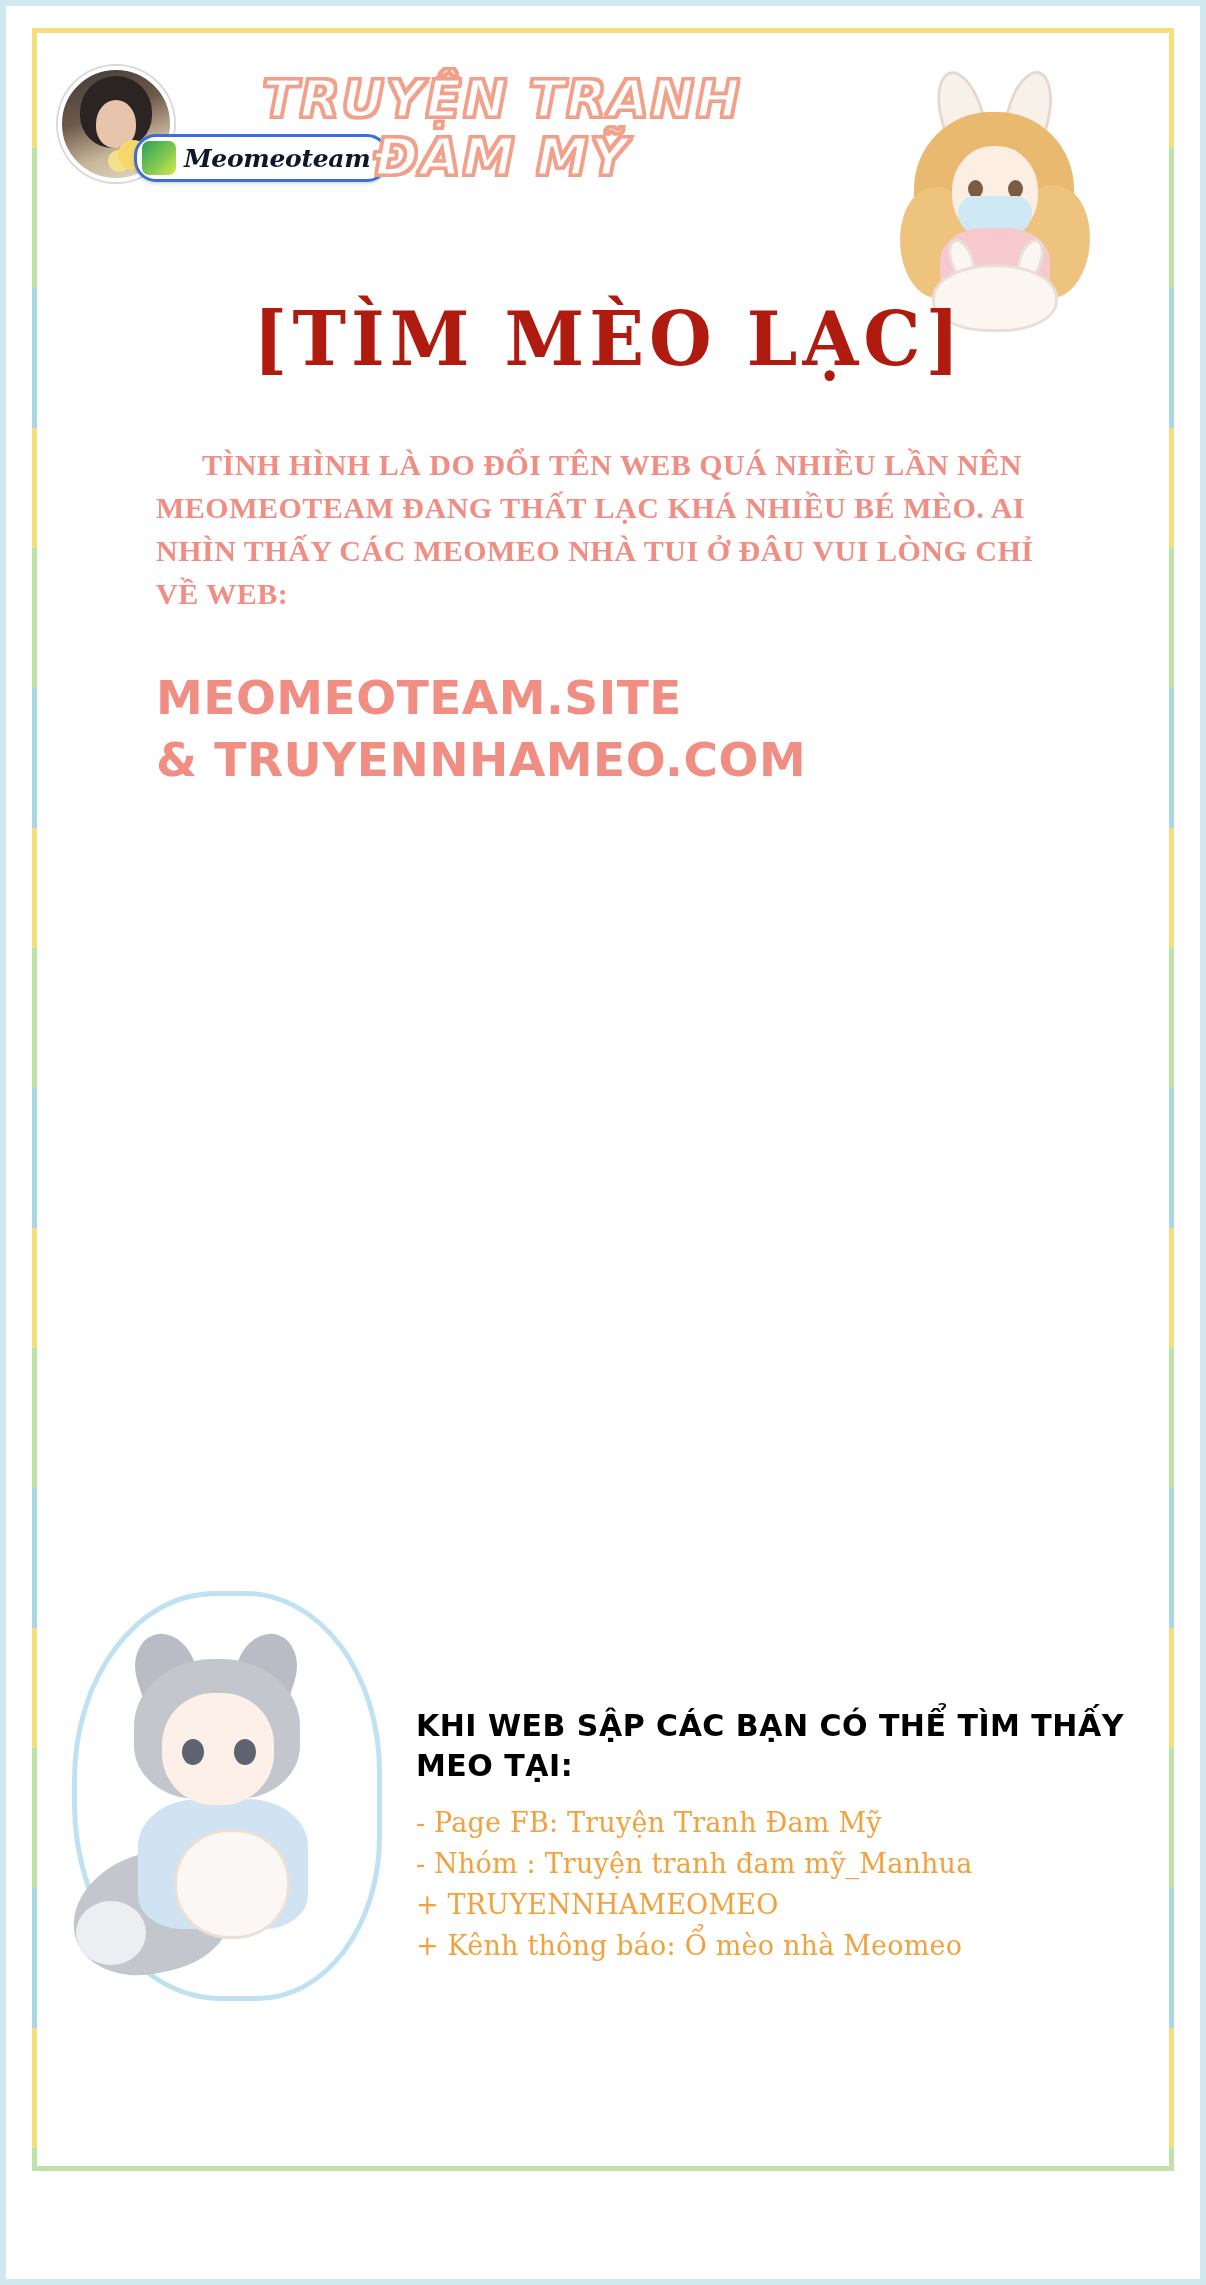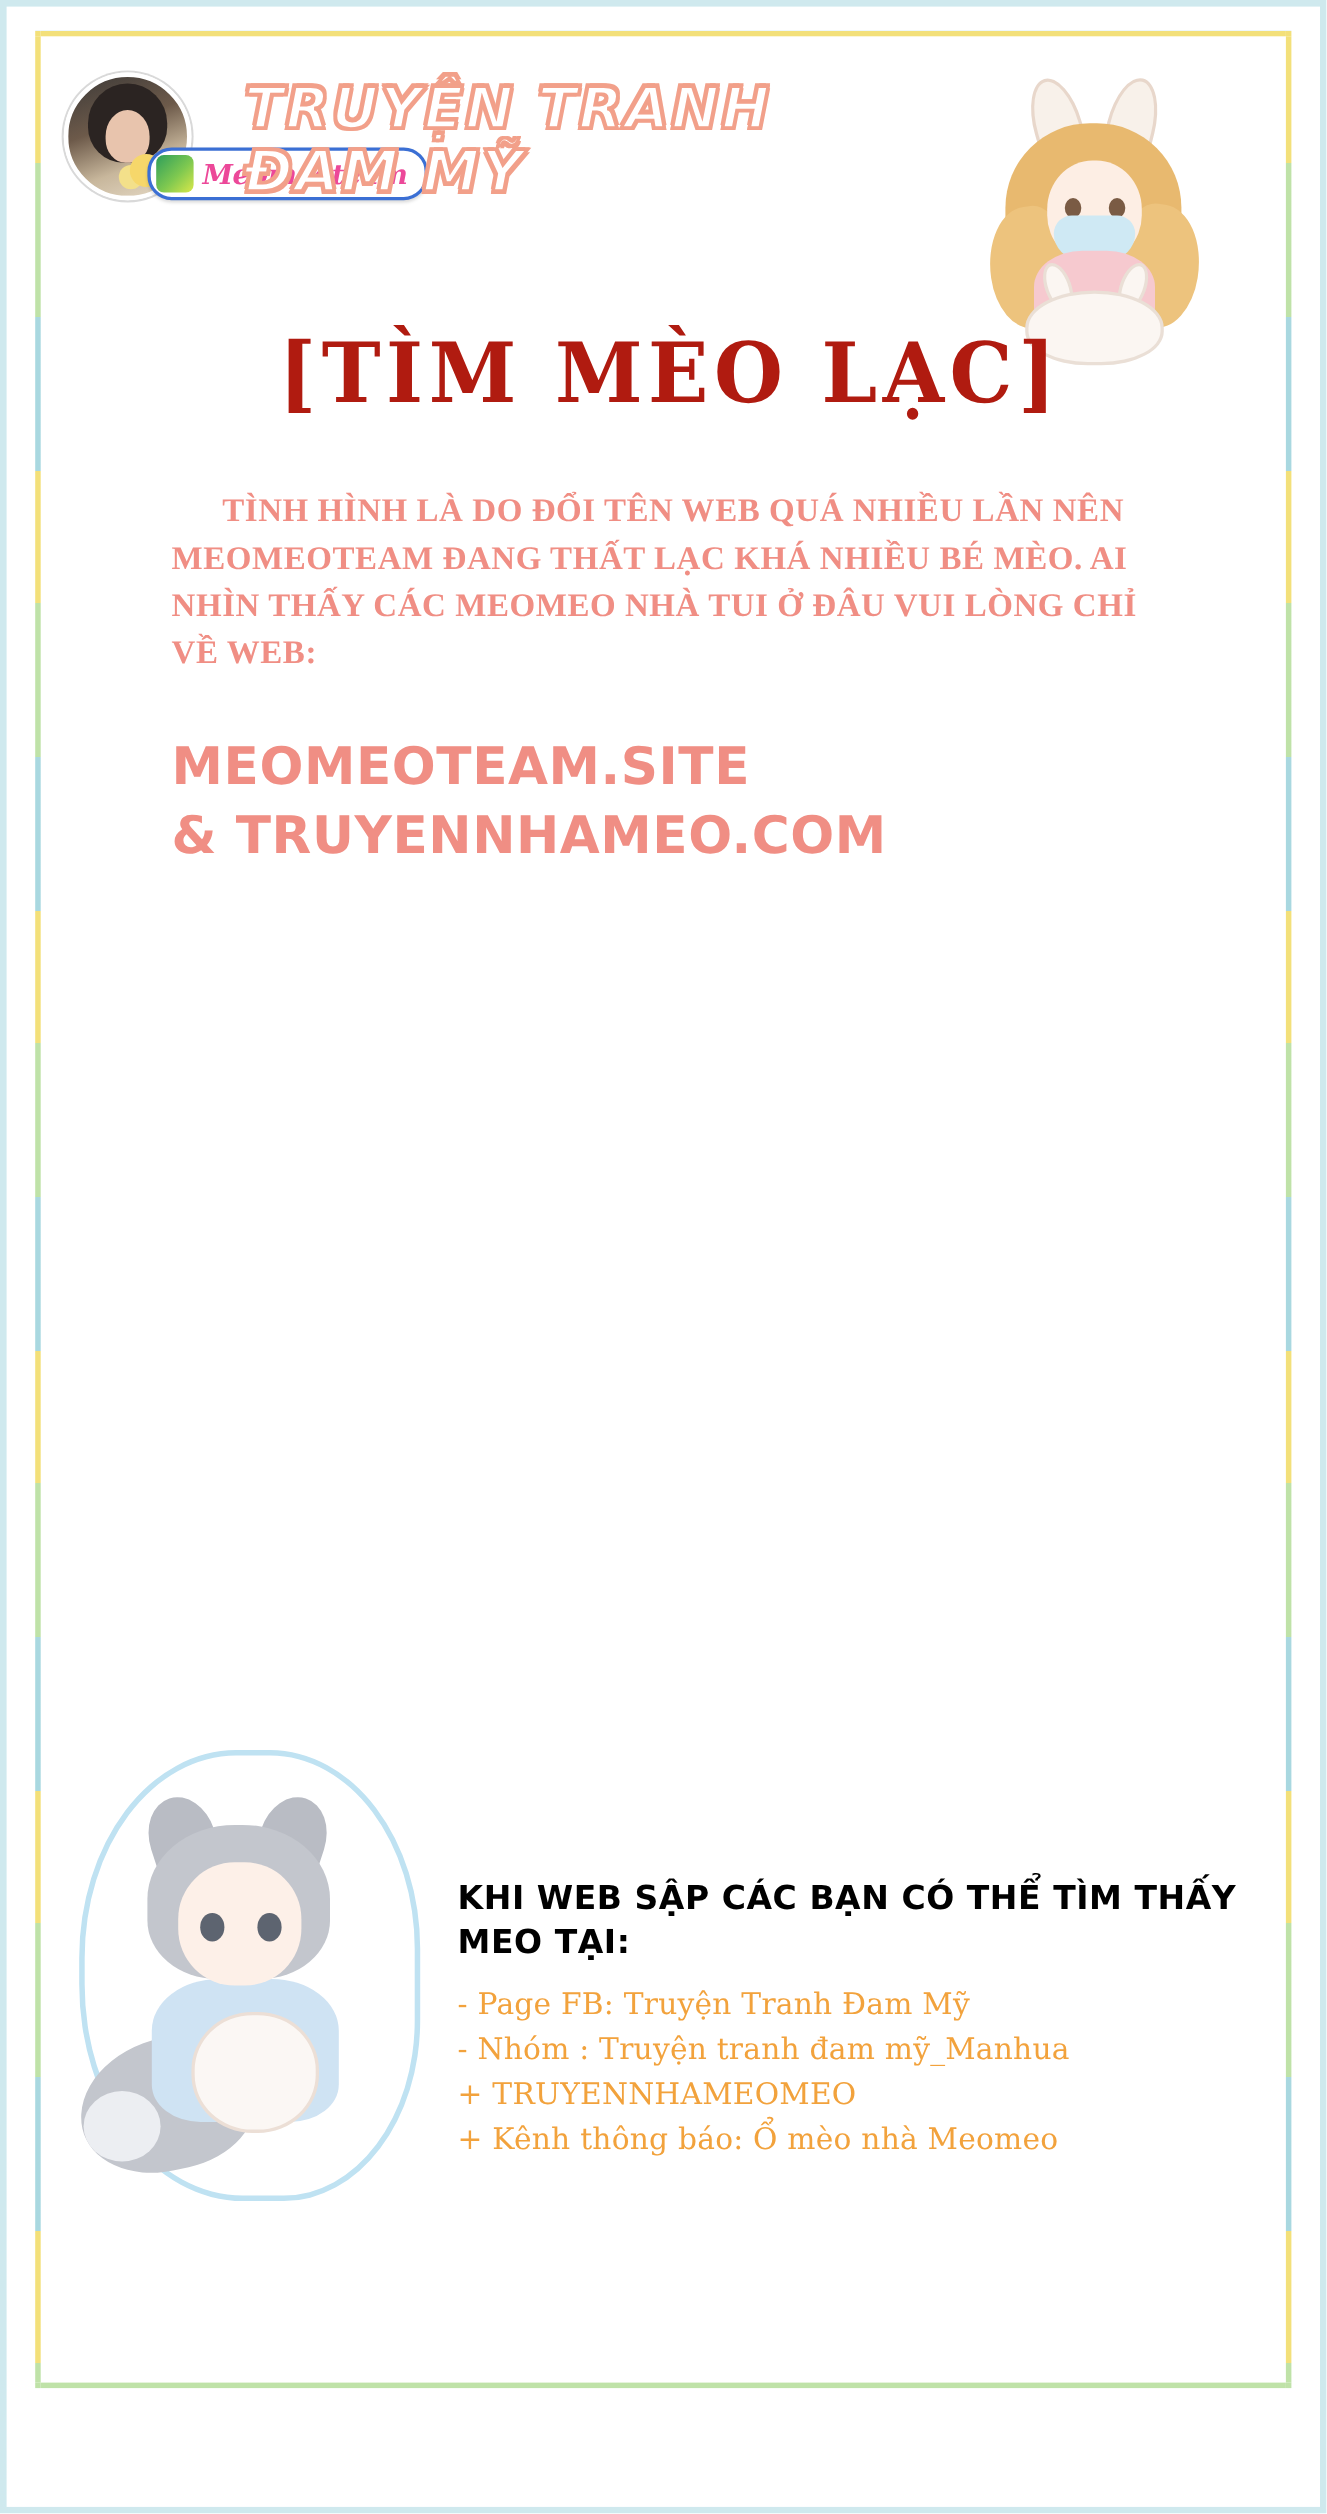--- a/index.html
+++ b/index.html
@@ -98,28 +98,29 @@
     height: 34px;
     margin: 0 8px 0 5px;
     border-radius: 7px;
     background: linear-gradient(135deg, #2e9e5b 0%, #7ec850 55%, #d9e84a 100%);
   }
   .brand-pill .brand-text {
     font-family: "DejaVu Serif", serif;
     font-weight: bold;
     font-style: italic;
     font-size: 25px;
-    color: #ec4899;
+    color: #0f172a;
     letter-spacing: -0.3px;
   }
   .title-stack {
     position: absolute;
     left: 176px;
     top: 28px;
     width: 560px;
+    text-align: center;
   }
   .title-line {
     font-family: "DejaVu Sans", sans-serif;
     font-weight: bold;
     font-style: italic;
     font-size: 52px;
     line-height: 58px;
     letter-spacing: 2px;
     color: #ffffff;
     -webkit-text-stroke: 3px #f2a08a;

